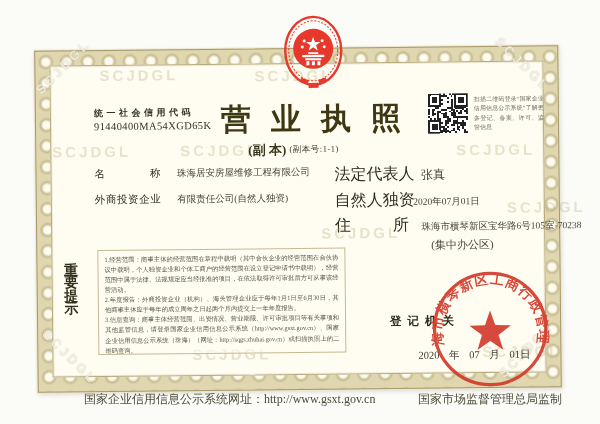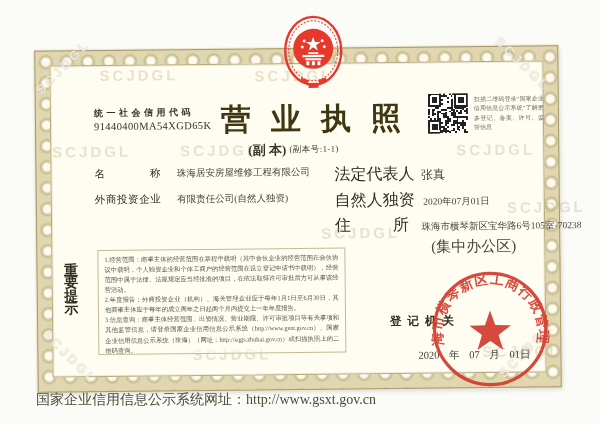--- a/index.html
+++ b/index.html
@@ -42,37 +42,37 @@
   .qr-caption { left:438px; top:48px; width:70px; font-size:6px; line-height:1.55;
     color:#6e6e5f; text-align:justify; }
 
   .jlabel { display:inline-block; text-align:justify; text-align-last:justify;
     font-weight:normal; color:#2e2e1e; }
   .row { position:absolute; font-size:10px; white-space:nowrap; }
   .row .val { font-weight:normal; font-size:9.5px; color:#45453a; }
   .lw { width:66px; font-size:10.5px; }
   .rw { width:74px; font-size:16px; }
 
-  .addr2 { left:394px; top:190px; font-size:15px; color:#45453a; }
+  .addr2 { left:394px; top:190px; font-size:11px; color:#45453a; }
 
   .notice-title { left:24px; top:200px; height:116px; writing-mode:vertical-rl;
     font-size:14px; font-weight:bold; letter-spacing:13px; color:#30301e; }
   .notice-box { left:60px; top:199px; width:248px; height:105px;
     border:1px solid #c6ba93; background:rgba(255,253,242,.6); padding:4px 6px;
     font-size:6.3px; line-height:1.6; color:#55554a; text-align:justify; overflow:hidden; }
   .notice-box p { margin:0; }
 
   .registry { left:352px; top:266px; font-size:11.5px; font-weight:bold; letter-spacing:6px; color:#2e2e1e; }
 
   .issue-date { left:380px; top:301px; font-size:10.5px; color:#3c3c30; word-spacing:7px; white-space:nowrap; }
 
   .seal { position:absolute; left:392px; top:222px; width:120px; height:120px; z-index:6; opacity:.92; }
 
   
-  .footer { position:absolute; top:391px; font-size:14px; color:#4c4c38; z-index:2; }
+  .footer { position:absolute; top:391px; font-size:12px; color:#4c4c38; z-index:2;margin-left:48px; }
   .footer.left { left:36px; }
   .footer.right { right:38px; }
 </style>
 </head>
 <body>
 
 <div class="stage">
 
   <div class="cert">
     <div class="cert-paper"></div>
@@ -370,21 +370,21 @@
     <div class="row" style="left:298px;top:116px">
       <span class="jlabel rw">法定代表人</span>
       <span class="val" style="margin-left:10px;font-size:12px">张真</span>
     </div>
     <div class="row" style="left:58px;top:142px">
       <span class="jlabel lw">外商投资企业</span>
       <span class="val" style="margin-left:14px">有限责任公司(自然人独资)</span>
     </div>
     <div class="row" style="left:298px;top:142px">
       <span class="jlabel rw">自然人独资</span>
-      <span class="val" style="margin-left:12px">2020年07月01日</span>
+      <span class="val" style="margin-left:2px">2020年07月01日</span>
     </div>
     <div class="row" style="left:298px;top:167px">
       <span class="jlabel rw">住所</span>
       <span class="val" style="margin-left:10px">珠海市横琴新区宝华路6号105室-70238</span>
     </div>
     <div class="c addr2">(集中办公区)</div>
 
     <div class="c notice-title">重要提示</div>
     <div class="c notice-box">
       <p>1.经营范围：商事主体的经营范围在章程中载明（其中合伙企业的经营范围在合伙协议中载明，个人独资企业和个体工商户的经营范围在设立登记申请书中载明），经营范围中属于法律、法规规定应当经批准的项目，在依法取得许可审批后方可从事该经营活动。</p>
@@ -403,13 +403,14 @@
         <circle cx="55" cy="55" r="51" fill="none" stroke="#d23b2d" stroke-width="3"></circle>
         <polygon fill="#d23b2d" points="55,38 59.7,51.5 74,51.8 62.6,60.5 66.8,74.2 55,66 43.2,74.2 47.4,60.5 36,51.8 50.3,51.5"></polygon>
         <text fill="#d23b2d" font-size="12.5" font-weight="bold" letter-spacing="1">
           <textPath href="#sealArc" startOffset="50%" text-anchor="middle">珠海市横琴新区工商行政管理局</textPath>
         </text>
       </svg>
     </div>
   </div>
 
   <div class="footer left">国家企业信用信息公示系统网址：http://www.gsxt.gov.cn</div>
+  <div class="footer right">国家市场监督管理总局监制</div>
 </div>
 
 </body></html>

